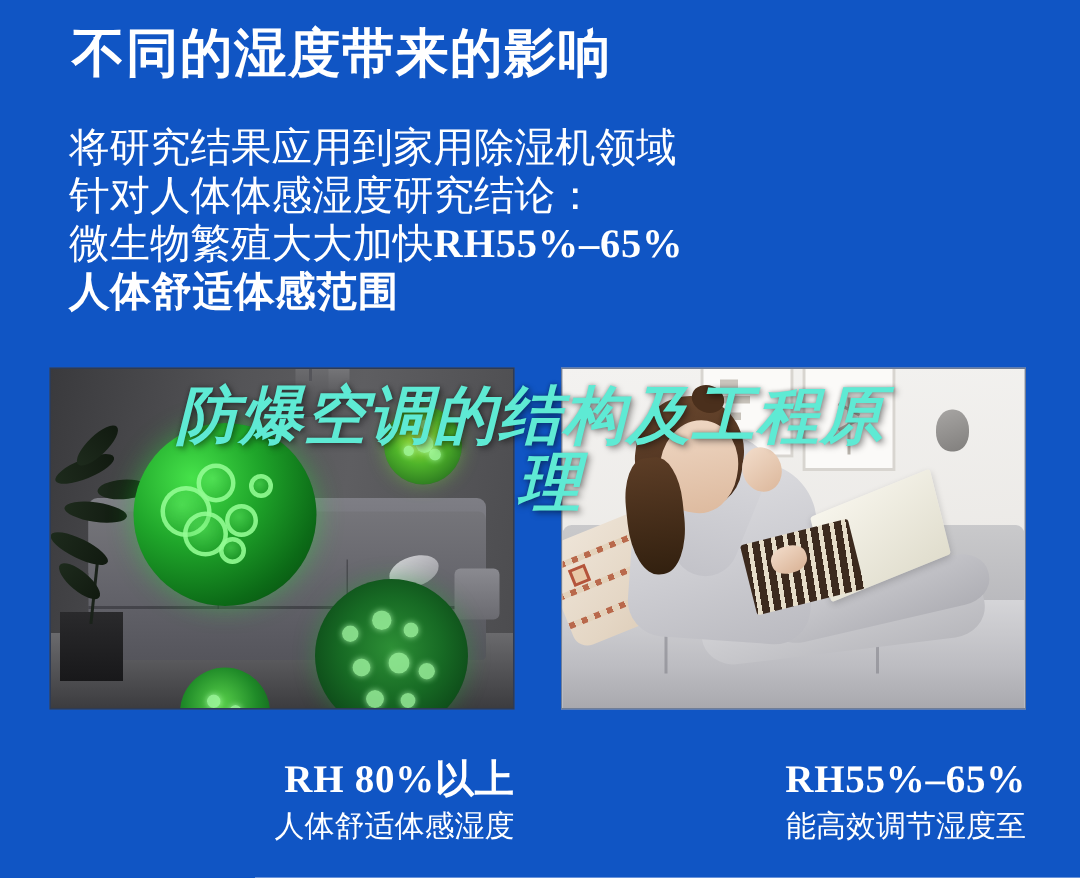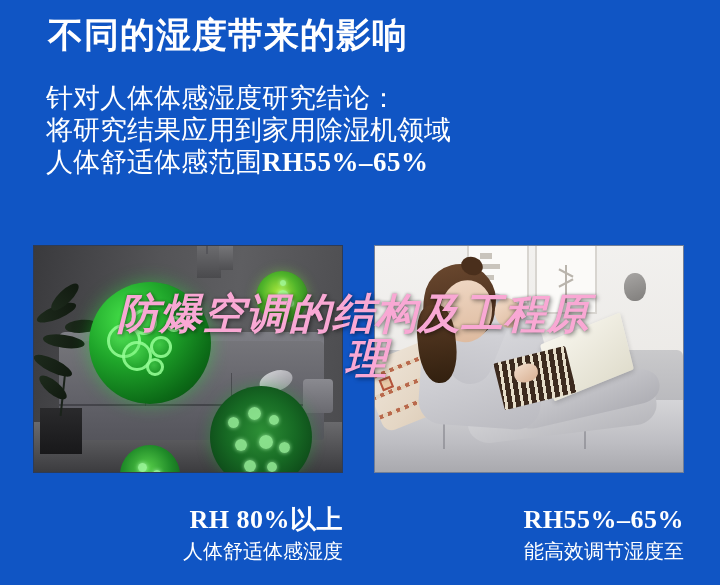--- a/index.html
+++ b/index.html
@@ -282,31 +282,30 @@
     width:24px; height:18px; border-radius:45%;
     background:linear-gradient(160deg,#f2dcca,#d9b295);
     transform:rotate(-16deg);
   }
 
   
   #overlay {
     position:absolute;
     left:117px; top:256px;
     width:560px;
-    color:#f9a8d4;
+    color:#5eead4;
     font-size:42px;
     font-weight:700;
     font-style:italic;
     letter-spacing:1px;
     line-height:45px;
     text-shadow:
       0 0 3px rgba(0,0,0,.35),
       2px 2px 4px rgba(0,0,0,.35);
     pointer-events:none;
-    margin-top:36px;
   }
   #overlay .o2 { display:block; padding-left:228px; }
 
   
   .caption { position:absolute; text-align:right; color:#ffffff; }
   #caption-left  { left:33px;  top:505px; width:310px; }
   #caption-right { left:374px; top:505px; width:310px; }
   .caption .cap-title {
     font-size:26px; font-weight:700; letter-spacing:.5px;
     line-height:30px; white-space:nowrap;
@@ -317,23 +316,24 @@
   }
 </style>
 </head>
 <body>
 
 <div id="poster" style="background: rgb(16, 85, 196);">
 
   <div id="headline">不同的湿度带来的影响</div>
 
   <div id="bodycopy">
+    <span class="ln">将研究结果应用到家用除湿机领域</span>
     <span class="ln">针对人体体感湿度研究结论：</span>
-    <span class="ln">将研究结果应用到家用除湿机领域</span>
-    <span class="ln"><span>人体舒适体感范围</span><span class="b">RH55%–65%</span></span>
+    <span class="ln"><span>微生物繁殖大大加快</span><span class="b">RH55%–65%</span></span>
+    <span class="ln bold">人体舒适体感范围</span>
   </div>
 
   <div class="photo" id="photo-left">
     <div class="ll-wall"></div>
     <div class="ll-lamp"></div>
     <div class="ll-lamp2"></div>
     <div class="ll-floor"></div>
 
     <div class="ll-sofa-back"></div>
     <div class="ll-sofa"></div>

